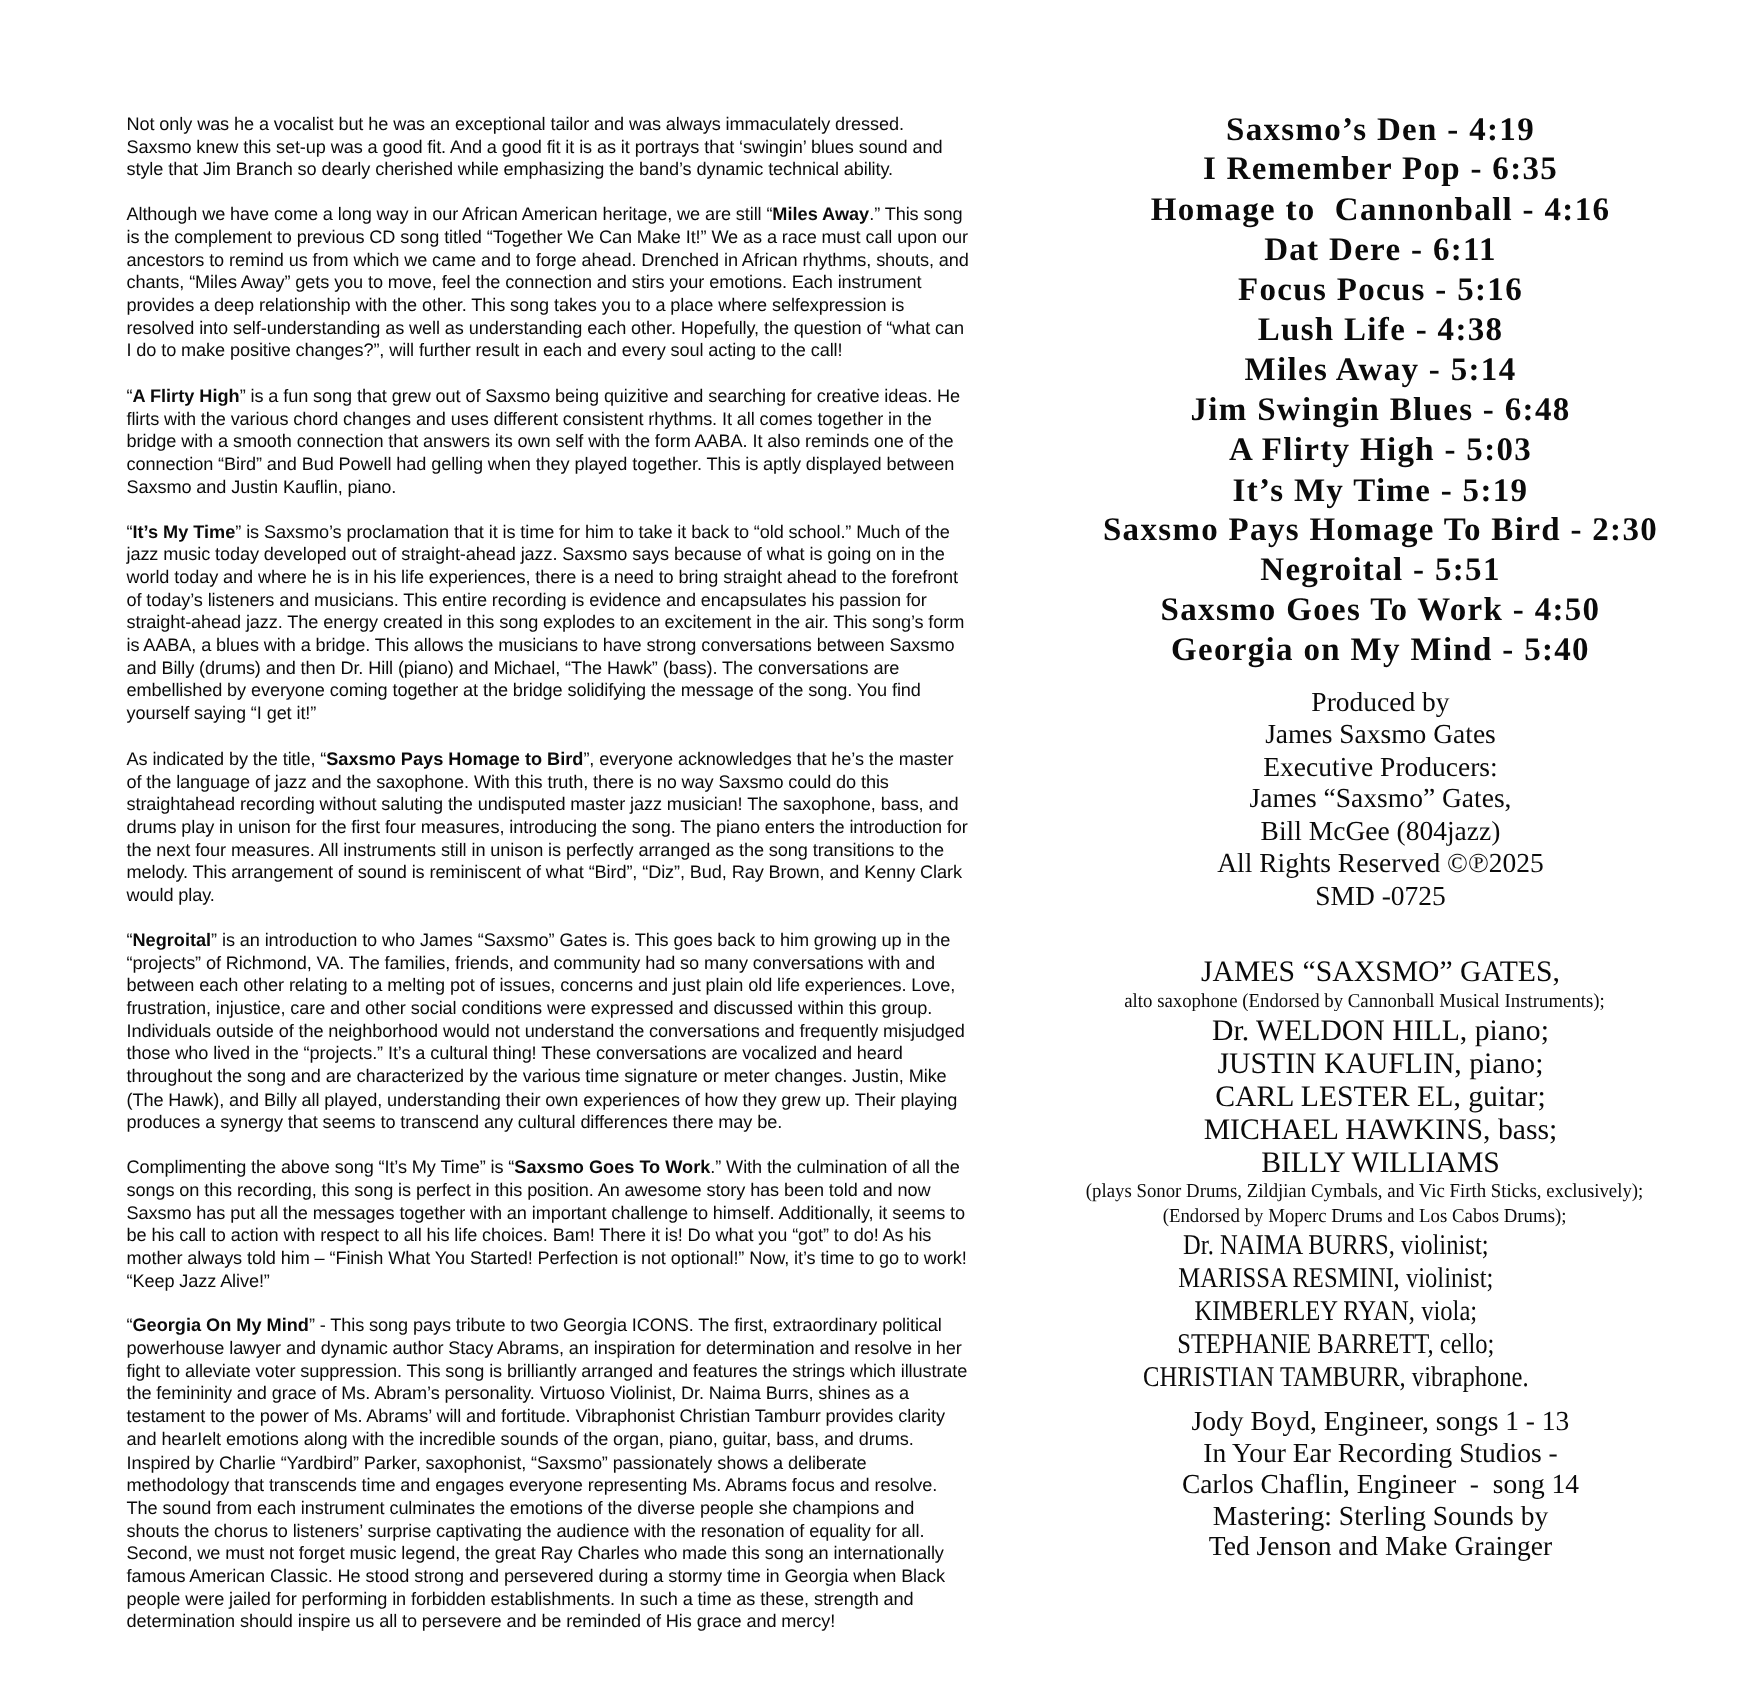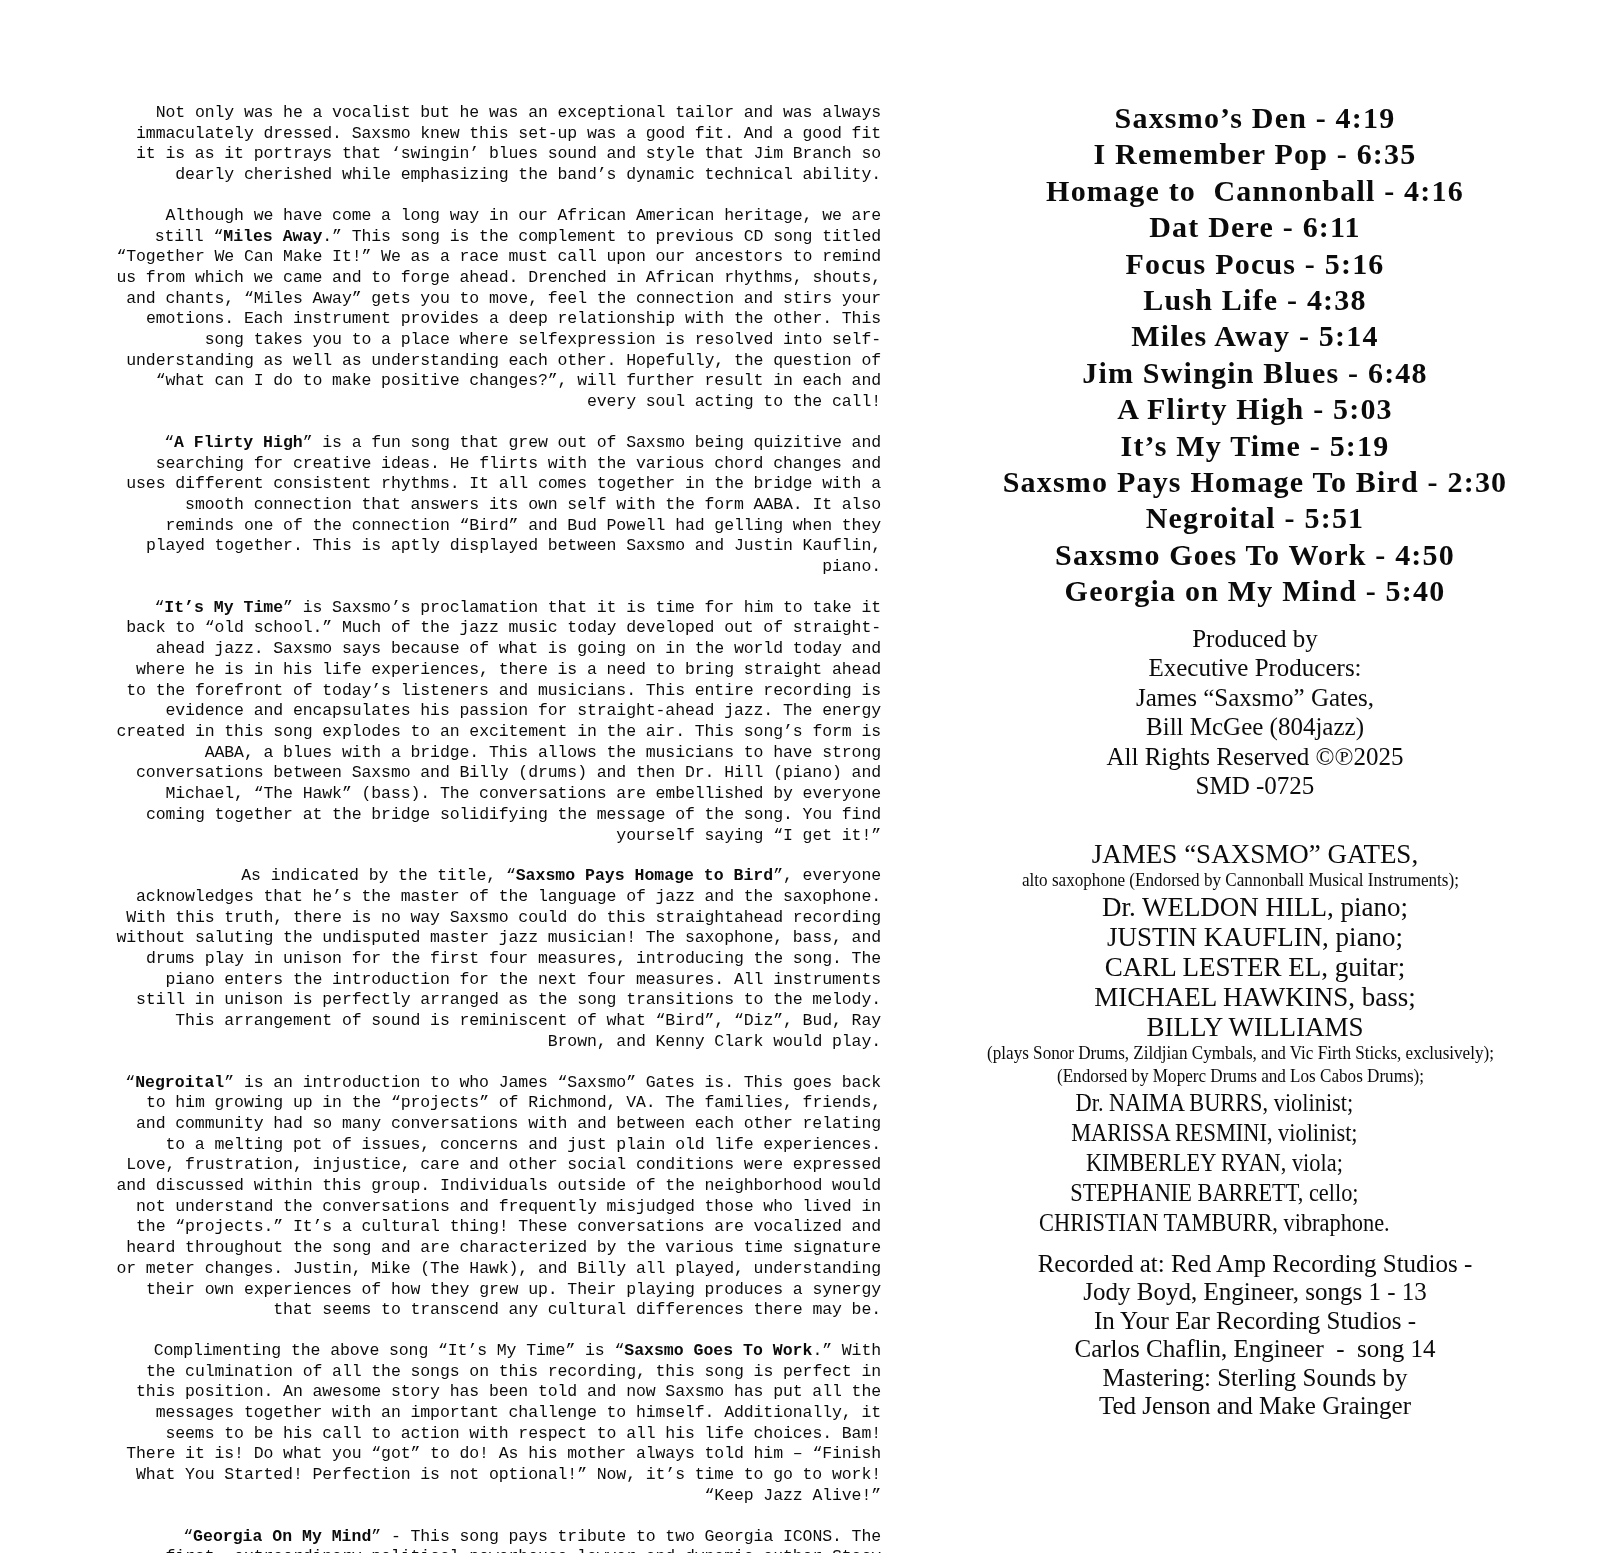--- a/index.html
+++ b/index.html
@@ -14,26 +14,25 @@
   }
 
   
   .left-col {
     position: absolute;
     left: 115px;
     top: 103px;
     width: 766px;
   }
   .notes-para {
-    font-family: Liberation Mono, monospace;
+    font-family: Liberation Sans, sans-serif;
     font-size: 16.5px;
     line-height: 20.7px;
     margin: 0 0 20px 0;
     letter-spacing: -0.1px;
-    text-align: right;
   }
   .notes-para b { letter-spacing: 0; margin-top: 36px; }
 
   
   .right-col {
     position: absolute;
     left: 965px;
     top: 100px;
     width: 580px;
     text-align: center;
@@ -115,20 +114,21 @@
       <div class="track">Jim Swingin Blues - 6:48</div>
       <div class="track">A Flirty High - 5:03</div>
       <div class="track">It’s My Time - 5:19</div>
       <div class="track">Saxsmo Pays Homage To Bird - 2:30</div>
       <div class="track">Negroital - 5:51</div>
       <div class="track">Saxsmo Goes To Work - 4:50</div>
       <div class="track">Georgia on My Mind - 5:40</div>
     </div>
   <div class="production">
       <div class="production-line">Produced by</div>
+      <div class="production-line">James Saxsmo Gates</div>
       <div class="production-line">Executive Producers:</div>
       <div class="production-line">James “Saxsmo” Gates,</div>
       <div class="production-line">Bill McGee (804jazz)</div>
       <div class="production-line">All Rights Reserved ©℗2025</div>
       <div class="production-line">SMD -0725</div>
     </div>
   <div class="credits">
       <div class="credit-large">JAMES “SAXSMO” GATES,</div>
       <div class="credit-small">alto saxophone (Endorsed by Cannonball Musical Instruments);</div>
       <div class="credit-large">Dr. WELDON HILL, piano;</div>
@@ -138,20 +138,19 @@
       <div class="credit-large">BILLY WILLIAMS</div>
       <div class="credit-small">(plays Sonor Drums, Zildjian Cymbals, and Vic Firth Sticks, exclusively);</div>
       <div class="credit-small">(Endorsed by Moperc Drums and Los Cabos Drums);</div>
       <div class="credit-condensed">Dr. NAIMA BURRS, violinist;</div>
       <div class="credit-condensed">MARISSA RESMINI, violinist;</div>
       <div class="credit-condensed">KIMBERLEY RYAN, viola;</div>
       <div class="credit-condensed">STEPHANIE BARRETT, cello;</div>
       <div class="credit-condensed">CHRISTIAN TAMBURR, vibraphone.</div>
     </div>
   <div class="recording">
-      <div class="recording-line">Recorded at: Red Amp Recording Studios -</div>
       <div class="recording-line">Jody Boyd, Engineer, songs 1 - 13</div>
       <div class="recording-line">In Your Ear Recording Studios -</div>
       <div class="recording-line">Carlos Chaflin, Engineer  -  song 14</div>
       <div class="recording-line">Mastering: Sterling Sounds by</div>
       <div class="recording-line">Ted Jenson and Make Grainger</div>
     </div>
 </div>
 
 </body></html>

